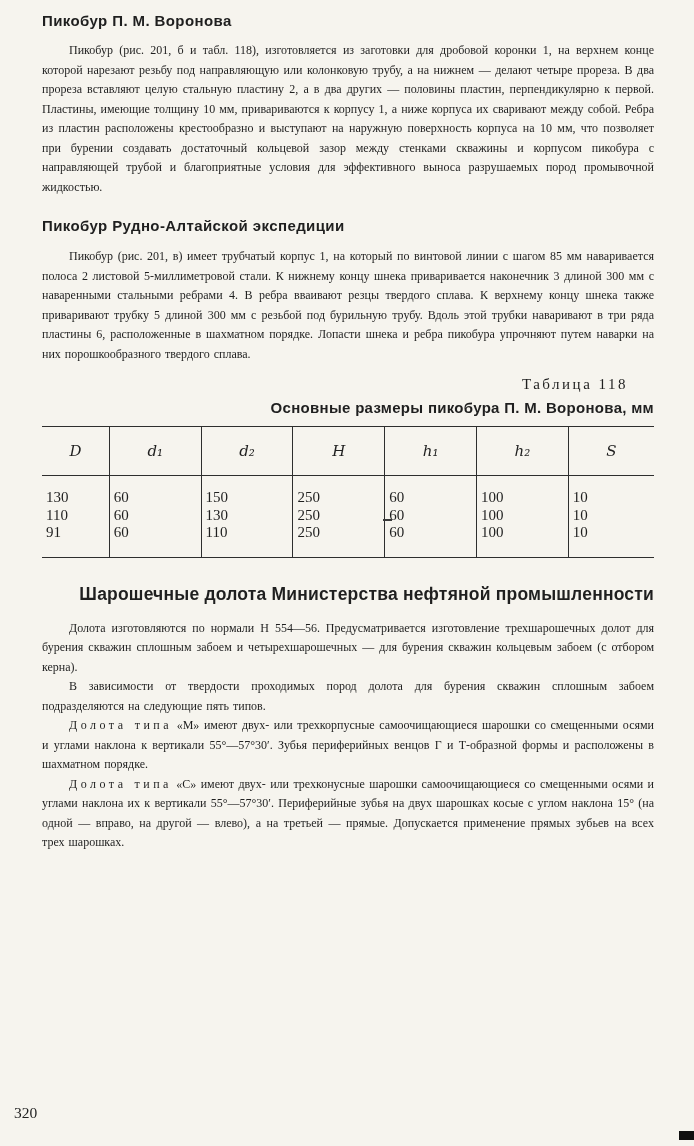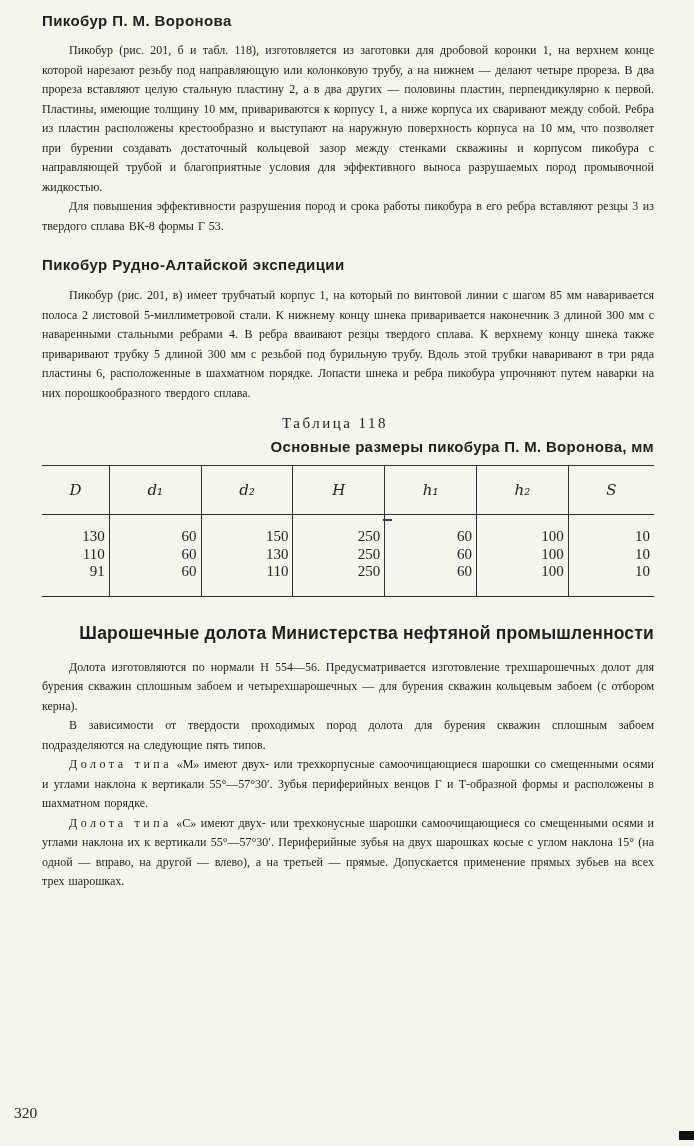--- a/index.html
+++ b/index.html
@@ -30,21 +30,21 @@
     line-height: 19.5px;
     text-align: justify;
     text-indent: 27px;
     word-spacing: 1px;
   }
 
   .spaced { letter-spacing: 3.5px; }
 
   .table-label {
     margin-top: 12px;
-    text-align: center;
+    text-align: right;
     padding-right: 26px;
     font-size: 15px;
     letter-spacing: 2.5px;
   }
   .table-title {
     font-family: Liberation Sans, sans-serif;
     font-weight: 700;
     font-size: 15px;
     text-align: right;
     margin: 6px 0 10px 0;
@@ -60,21 +60,21 @@
   th {
     font-family: "DejaVu Serif", serif;
     font-style: italic;
     font-weight: 400;
     font-size: 15px;
     text-align: center;
     padding: 15px 4px;
     border-bottom: 1.2px solid #2e2e2e;
   }
   td {
-    text-align: right;
+    text-align: left;
     padding: 0 4px;
     line-height: 17.5px;
   }
   th:not(:last-child), td:not(:last-child) { border-right: 1px solid #2e2e2e; }
   tbody tr:first-child td { padding-top: 13px; }
   tbody tr:last-child td { padding-bottom: 15px; }
 
   .head-big {
     font-family: "Liberation Sans", sans-serif;
     font-weight: 700;
@@ -108,21 +108,20 @@
   }
 </style>
 </head>
 <body>
 
 <div class="page">
 
   <div class="head-center">Пикобур П. М. Воронова</div>
 
   <p>Пикобур (рис. 201, б и табл. 118), изготовляется из заготовки для дробовой коронки 1, на верхнем конце которой нарезают резьбу под направляющую или колонковую трубу, а на нижнем — делают четыре прореза. В два прореза вставляют целую стальную пластину 2, а в два других — половины пластин, перпендикулярно к первой. Пластины, имеющие толщину 10 мм, привариваются к корпусу 1, а ниже корпуса их сваривают между собой. Ребра из пластин расположены крестообразно и выступают на наружную поверхность корпуса на 10 мм, что позволяет при бурении создавать достаточный кольцевой зазор между стенками скважины и корпусом пикобура с направляющей трубой и благоприятные условия для эффективного выноса разрушаемых пород промывочной жидкостью.</p>
-  <p>Для повышения эффективности разрушения пород и срока работы пикобура в его ребра вставляют резцы 3 из твердого сплава ВК-8 формы Г 53.</p>
 
   <div class="head-center h2-gap">Пикобур Рудно-Алтайской экспедиции</div>
 
   <p>Пикобур (рис. 201, в) имеет трубчатый корпус 1, на который по винтовой линии с шагом 85 мм наваривается полоса 2 листовой 5-миллиметровой стали. К нижнему концу шнека приваривается наконечник 3 длиной 300 мм с наваренными стальными ребрами 4. В ребра вваивают резцы твердого сплава. К верхнему концу шнека также приваривают трубку 5 длиной 300 мм с резьбой под бурильную трубу. Вдоль этой трубки наваривают в три ряда пластины 6, расположенные в шахматном порядке. Лопасти шнека и ребра пикобура упрочняют путем наварки на них порошкообразного твердого сплава.</p>
 
   <div class="table-label">Таблица 118</div>
   <div class="table-title">Основные размеры пикобура П. М. Воронова, мм</div>
 
   <table>
     <colgroup>

